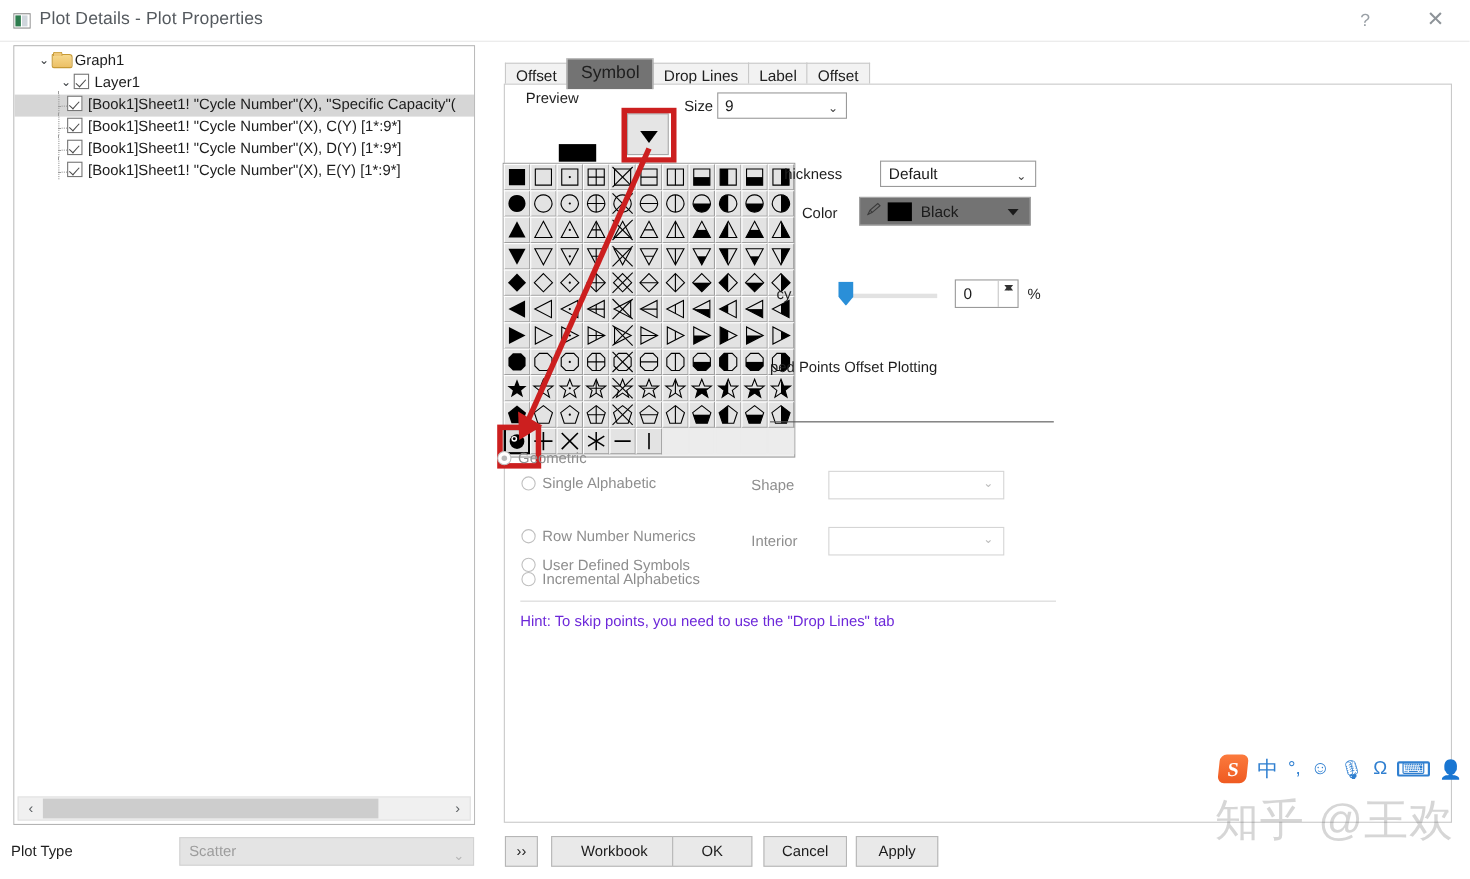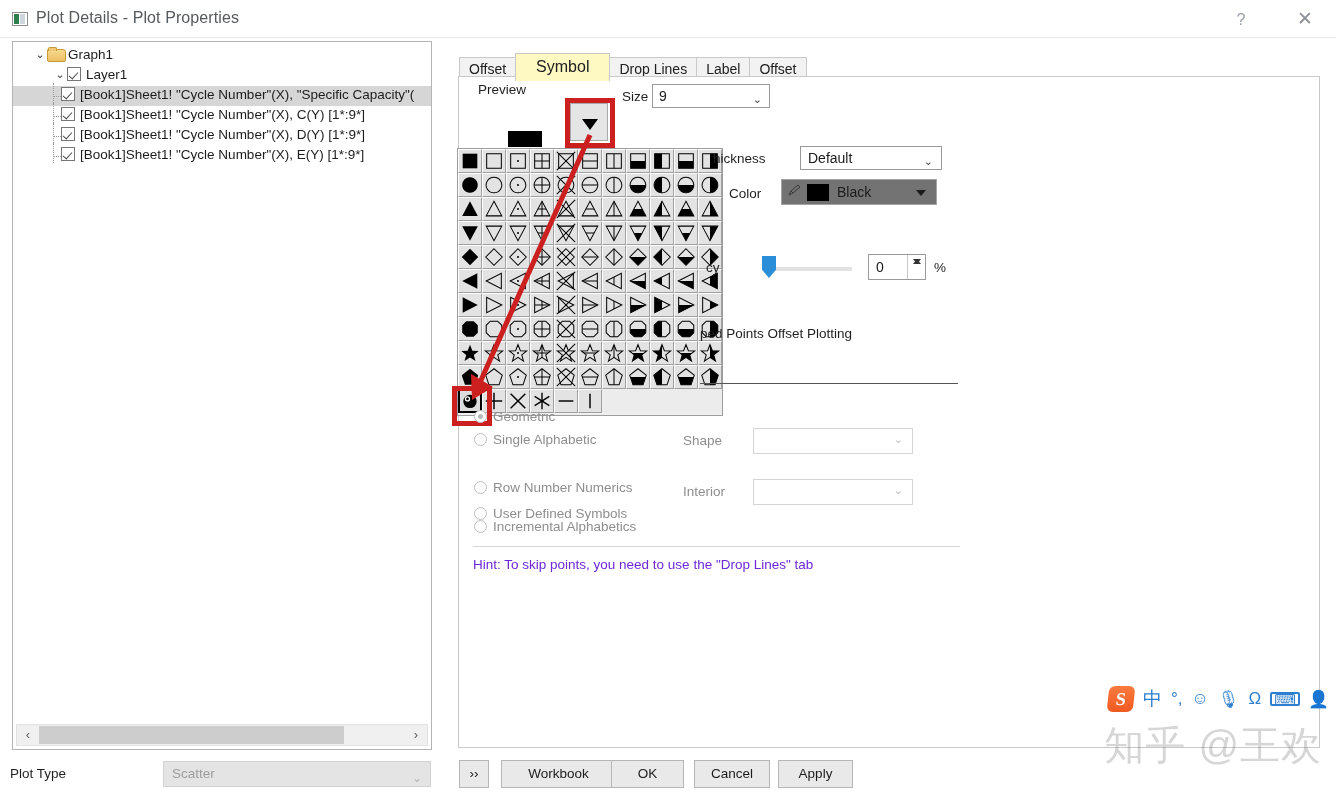--- a/index.html
+++ b/index.html
@@ -119,22 +119,22 @@
     background: #ffffff; border: 1px solid #c9c9c9;
   }
   #tabs { position: absolute; left: 459px; top: 53px; height: 24px; }
   .tab {
     display: inline-block; height: 24px; padding: 0 9px;
     background: #f2f2f2; border: 1px solid #c9c9c9; border-bottom: none;
     font-size: 14px; line-height: 23px; color: #202020; margin-right: -1px;
     vertical-align: bottom;
   }
   .tab.active {
-    background: #fef9c3; font-size: 16px; height: 28px; line-height: 26px;
-    position: relative; top: 0px; z-index: 3; padding: 0 20px;
+    background: #737373; font-size: 16px; height: 28px; line-height: 26px;
+    position: relative; top: 0px; z-index: 3; padding: 0 12px;
   }
 
   
   .lbl { position: absolute; font-size: 13.5px; color: #1f1f1f; }
   #preview-label { left: 478px; top: 82px; }
   #preview-swatch {
     position: absolute; left: 508px; top: 131px; width: 34px; height: 16px; background: #000;
   }
 
   #size-label { left: 622px; top: 89px; }
@@ -1538,21 +1538,21 @@
   <span class="sbtns">
     <span class="sb up"><i></i></span>
     <span class="sb dn"><i></i></span>
   </span>
 </div>
 <div class="lbl" id="transp-pct">%</div>
 
 <div class="lbl" id="overlap-label">ped Points Offset Plotting</div>
 <div id="divider1"></div>
 
-<div class="radio-row" style="left:474px; top:408px;">
+<div class="radio-row" style="left:452px; top:408px;">
   <span class="radio on"></span><span class="radio-label">Geometric</span>
 </div>
 <div class="radio-row" style="left:474px; top:431px;">
   <span class="radio"></span><span class="radio-label">Single Alphabetic</span>
 </div>
 <div class="radio-row" style="left:474px; top:476px;margin-top:42px;">
   <span class="radio"></span><span class="radio-label">Incremental Alphabetics</span>
 </div>
 <div class="radio-row" style="left:474px; top:479px;">
   <span class="radio"></span><span class="radio-label">Row Number Numerics</span>

